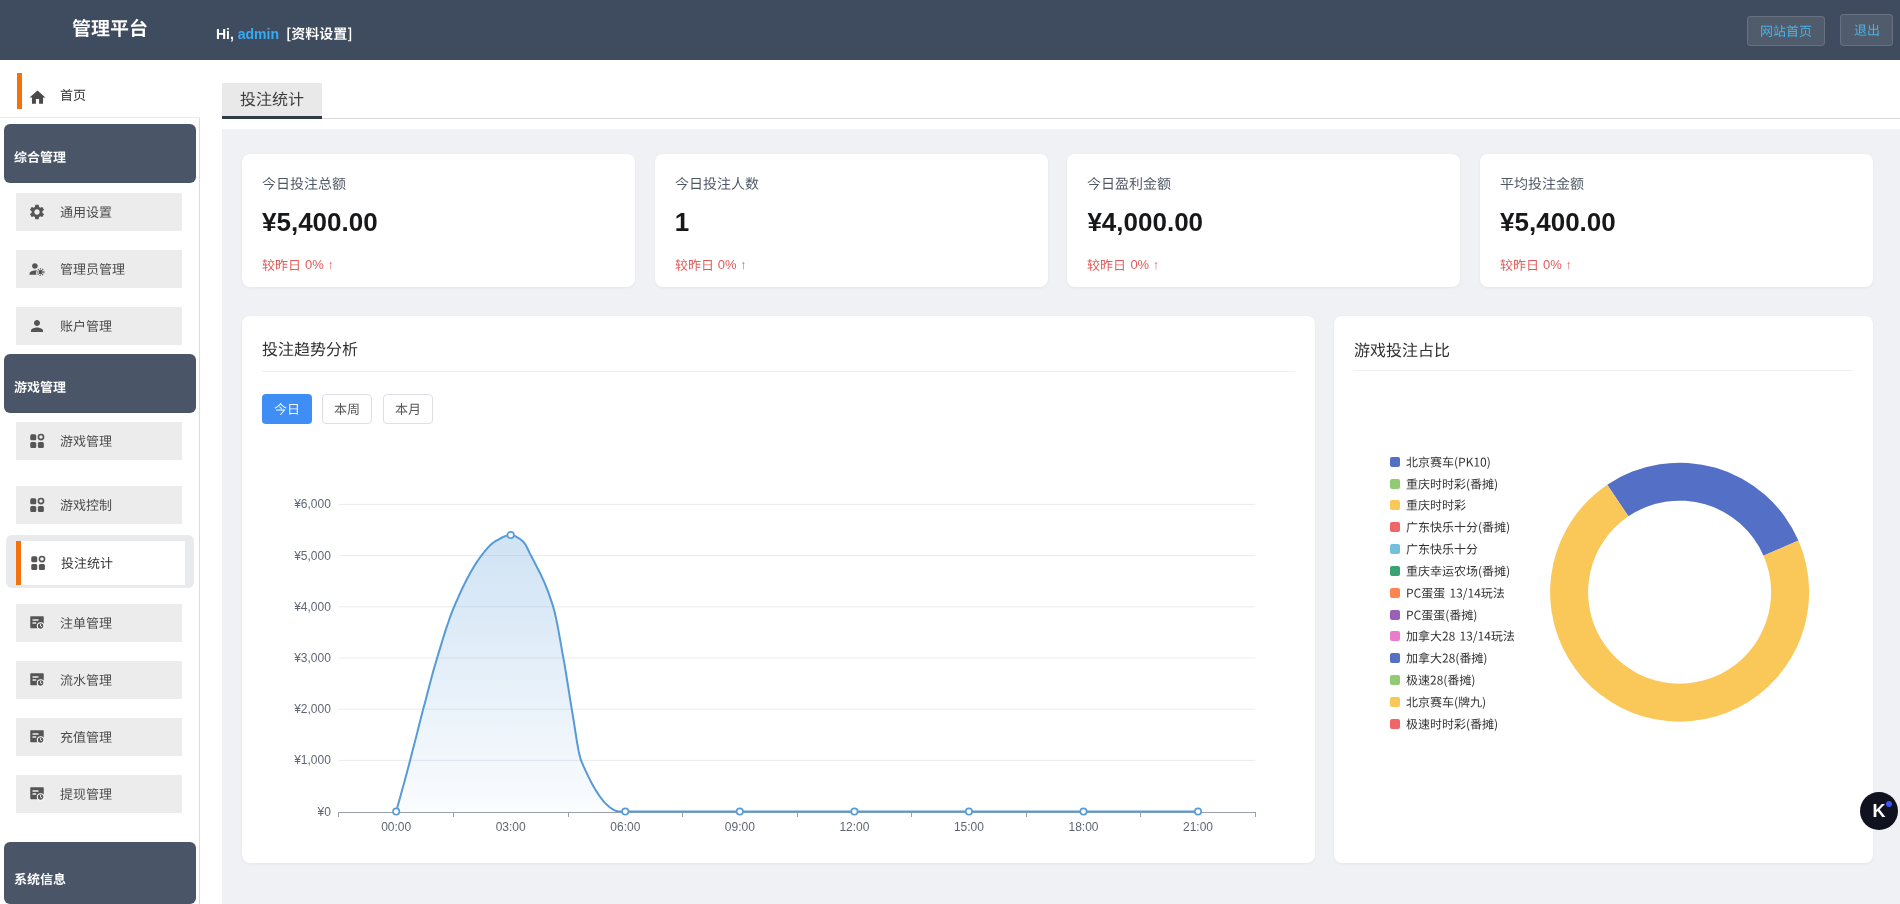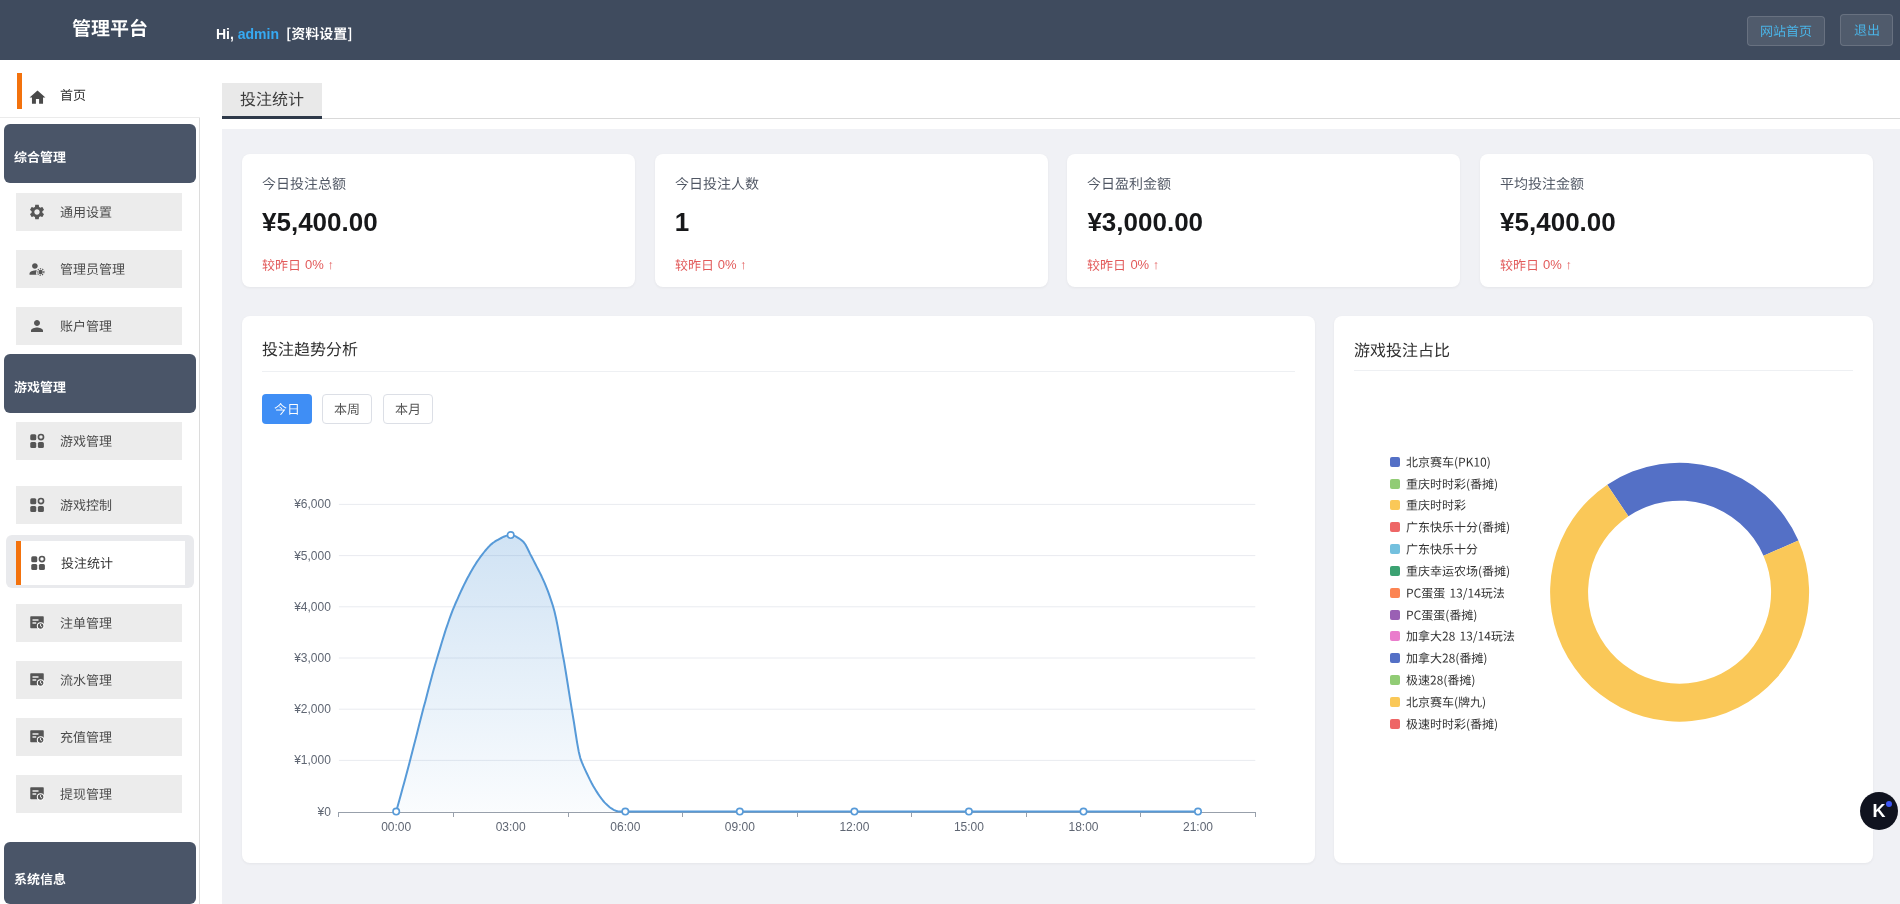--- a/index.html
+++ b/index.html
@@ -321,21 +321,21 @@
       <g fill="#4f5663" transform="translate(0,15.82) scale(0.014000,-0.014000)">
         <use href="#g4ecar" x="0"></use>
         <use href="#g65e5r" x="1000"></use>
         <use href="#g76c8r" x="2000"></use>
         <use href="#g5229r" x="3000"></use>
         <use href="#g91d1r" x="4000"></use>
         <use href="#g989dr" x="5000"></use>
       </g>
     </svg>
   </div>
-<div class="abs" style="left:1087.4px;top:55.6px;font-size:26px;font-weight:bold;color:#17181a;line-height:24px;top:209.6px">¥3,000.00</div>
+<div class="abs" style="left:1087.4px;top:55.6px;font-size:26px;font-weight:bold;color:#17181a;line-height:24px;top:209.6px">¥4,000.00</div>
 <div style="position:absolute;left:1087.4px;top:254.5px;">
     <svg class="ct" width="39" height="20" viewBox="0 0 39 20">
       <g fill="#e25a5a" transform="translate(0,14.94) scale(0.013000,-0.013000)">
         <use href="#g8f83r" x="0"></use>
         <use href="#g6628r" x="1000"></use>
         <use href="#g65e5r" x="2000"></use>
       </g>
     </svg>
   </div>
 <div class="abs" style="left:1130.4px;top:256.5px;font-size:13px;color:#e25a5a;line-height:16px">0% ↑</div>

